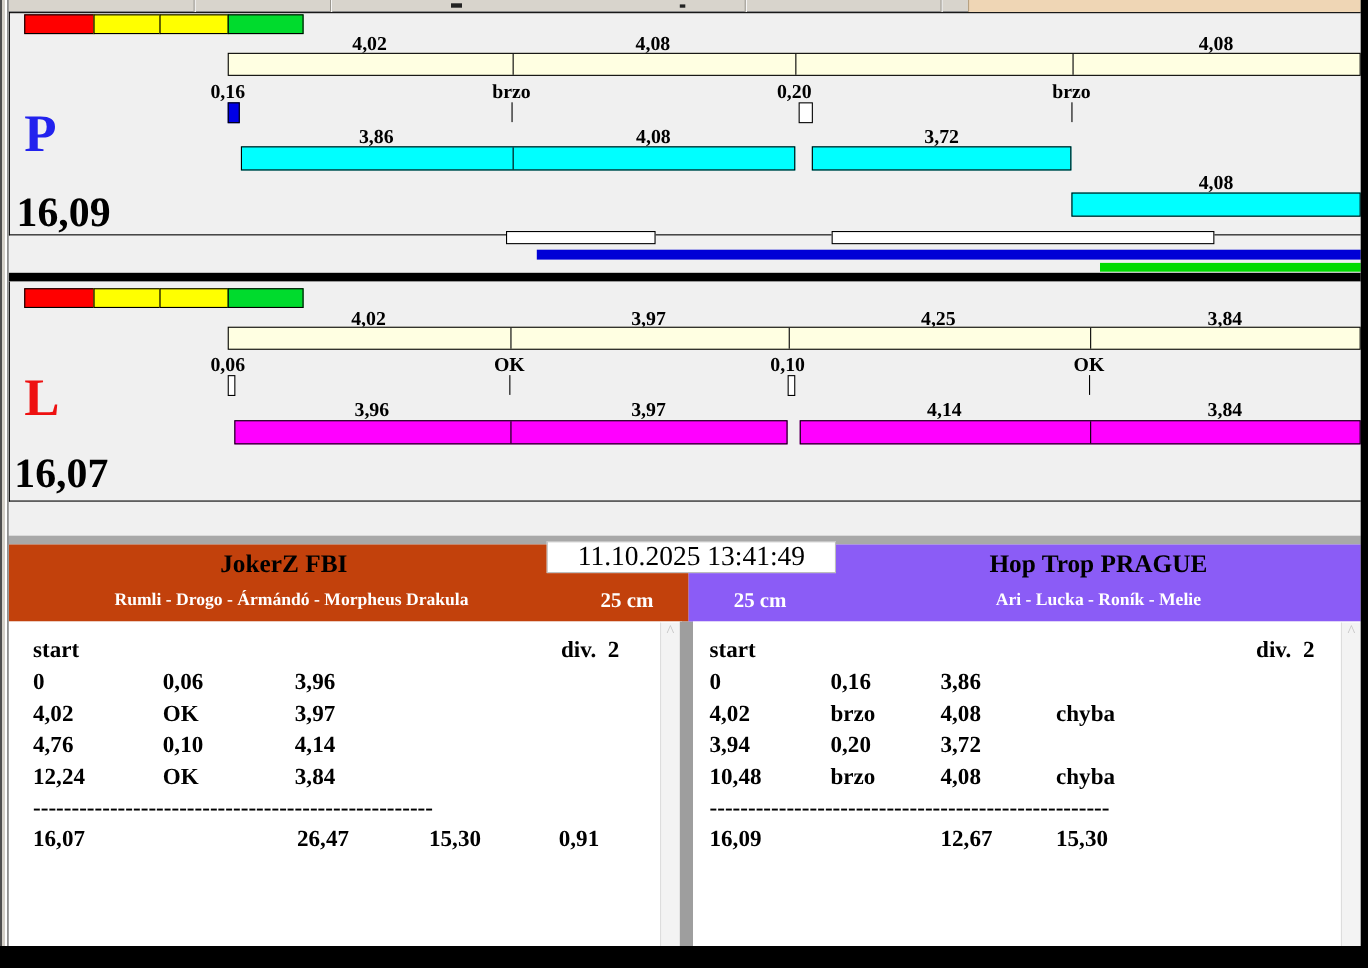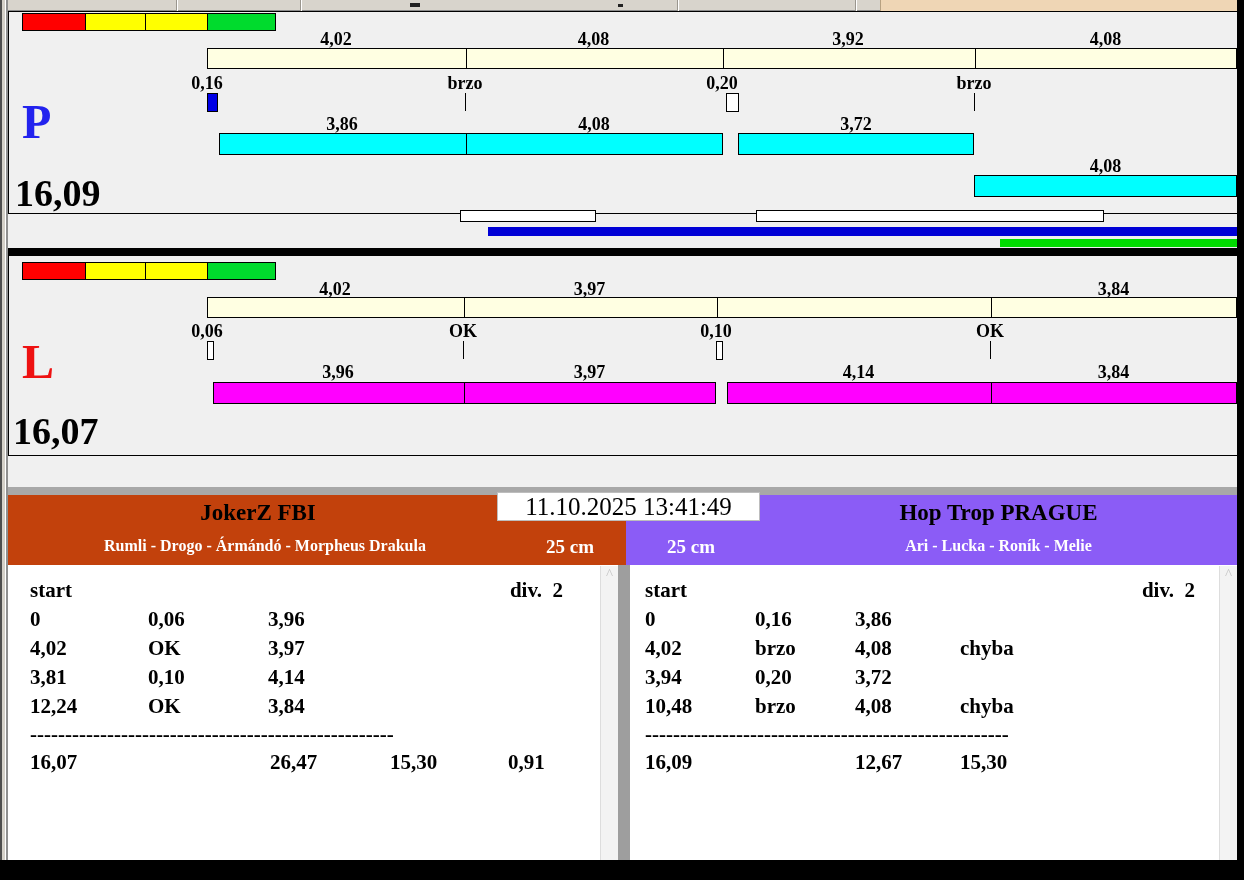--- a/index.html
+++ b/index.html
@@ -80,21 +80,20 @@
 
   <div class="abs" style="left:22px;top:13px;width:256px;height:20px">
     <div class="swatch" style="left:0;width:64px;background:#FF0000"></div>
     <div class="swatch" style="left:63px;width:61px;background:#FFFF00"></div>
     <div class="swatch" style="left:123px;width:63px;background:#FFFF00"></div>
     <div class="swatch" style="left:185px;width:69px;background:#00DB2D"></div>
   </div>
 
   <div class="abs chart-lbl" style="left:207px;top:30px;width:258px">4,02</div>
   <div class="abs chart-lbl" style="left:465px;top:30px;width:257px">4,08</div>
-  <div class="abs chart-lbl" style="left:722px;top:30px;width:252px">3,92</div>
   <div class="abs chart-lbl" style="left:974px;top:30px;width:263px">4,08</div>
 
   <div class="abs bar-cream" style="left:207px;top:48px;width:1030px;height:21px">
     <div class="bar-divider" style="left:258px"></div>
     <div class="bar-divider" style="left:515px"></div>
     <div class="bar-divider" style="left:767px"></div>
   </div>
 
   <div class="abs marker-lbl" style="left:167px;top:74px;width:80px">0,16</div>
   <div class="abs marker-lbl" style="left:425px;top:74px;width:80px">brzo</div>
@@ -128,20 +127,21 @@
 
   <div class="abs" style="left:22px;top:262px;width:256px;height:20px">
     <div class="swatch" style="left:0;width:64px;background:#FF0000"></div>
     <div class="swatch" style="left:63px;width:61px;background:#FFFF00"></div>
     <div class="swatch" style="left:123px;width:63px;background:#FFFF00"></div>
     <div class="swatch" style="left:185px;width:69px;background:#00DB2D"></div>
   </div>
 
   <div class="abs chart-lbl" style="left:207px;top:280px;width:256px">4,02</div>
   <div class="abs chart-lbl" style="left:463px;top:280px;width:253px">3,97</div>
+  <div class="abs chart-lbl" style="left:716px;top:280px;width:274px">4,25</div>
   <div class="abs chart-lbl" style="left:990px;top:280px;width:247px">3,84</div>
 
   <div class="abs bar-cream" style="left:207px;top:297px;width:1030px;height:21px">
     <div class="bar-divider" style="left:256px"></div>
     <div class="bar-divider" style="left:509px"></div>
     <div class="bar-divider" style="left:783px"></div>
   </div>
 
   <div class="abs marker-lbl" style="left:167px;top:322px;width:80px">0,06</div>
   <div class="abs marker-lbl" style="left:423px;top:322px;width:80px">OK</div>
@@ -185,21 +185,21 @@
       <span>3,96</span>
       <span></span>
     </div>
     <div class="trow-l">
       <span>4,02</span>
       <span>OK</span>
       <span>3,97</span>
       <span></span>
     </div>
     <div class="trow-l">
-      <span>3,81</span>
+      <span>4,76</span>
       <span>0,10</span>
       <span>4,14</span>
       <span></span>
     </div>
     <div class="trow-l">
       <span>12,24</span>
       <span>OK</span>
       <span>3,84</span>
       <span></span>
     </div>

